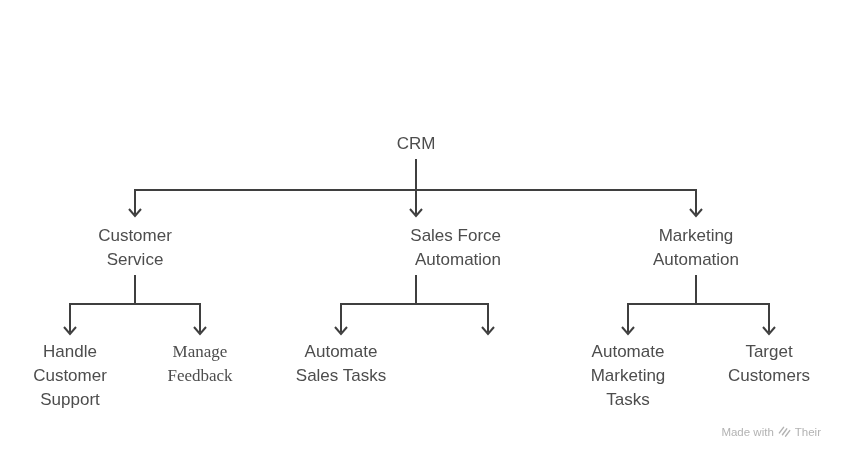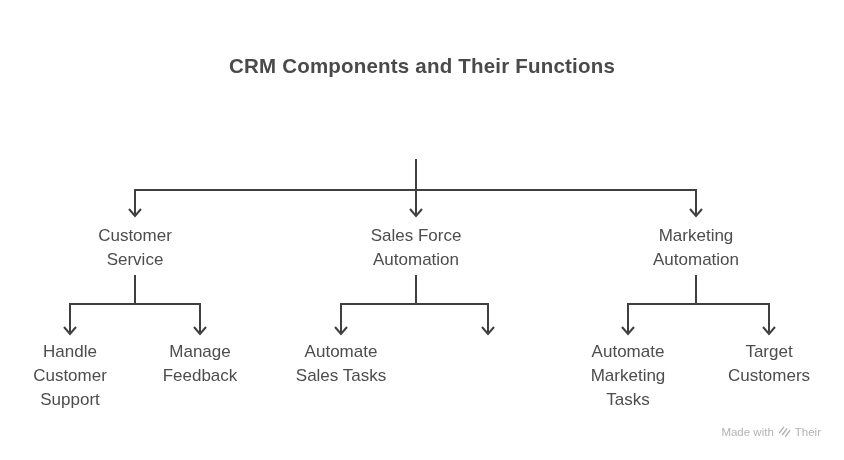--- a/index.html
+++ b/index.html
@@ -53,21 +53,20 @@
     color: #b3b3b3;
     padding-left: 36px;
   }
   .watermark svg { display: block; }
 </style>
 </head>
 <body>
 
 <div class="canvas">
 
-  <div class="diagram-title">CRM Components and Their Functions</div>
 
   <svg class="connectors" viewBox="0 0 844 460" xmlns="http://www.w3.org/2000/svg" aria-hidden="true">
 
     <path d="M416 159 V214"></path>
     <path d="M135 214 V190 H696 V214"></path>
     <path d="M410 209 L416 216 L422 209"></path>
     <path d="M129 209 L135 216 L141 209"></path>
     <path d="M690 209 L696 216 L702 209"></path>
 
     <path d="M135 275 V304"></path>
@@ -79,32 +78,33 @@
     <path d="M341 332 V304 H488 V332"></path>
     <path d="M335 327 L341 334 L347 327"></path>
     <path d="M482 327 L488 334 L494 327"></path>
 
     <path d="M696 275 V304"></path>
     <path d="M628 332 V304 H769 V332"></path>
     <path d="M622 327 L628 334 L634 327"></path>
     <path d="M763 327 L769 334 L775 327"></path>
   </svg>
 
+  <div class="node-label" style="left:416px; top:132px;">CRM</div>
 
   <div class="node-label" style="left:135px; top:224px;">Customer
 Service</div>
-  <div class="node-label" style="left:416px; top:224px;">Sales Force
+  <div class="node-label" style="left:416px; top:224px;text-align:right;">Sales Force
 Automation</div>
   <div class="node-label" style="left:696px; top:224px;">Marketing
 Automation</div>
 
   <div class="node-label" style="left:70px; top:340px;">Handle
 Customer
 Support</div>
-  <div class="node-label" style="left:200px; top:340px;">Manage
+  <div class="node-label" style="left:200px; top:340px;font-family:Liberation Serif, serif;">Manage
 Feedback</div>
   <div class="node-label" style="left:341px; top:340px;">Automate
 Sales Tasks</div>
   <div class="node-label" style="left:628px; top:340px;">Automate
 Marketing
 Tasks</div>
   <div class="node-label" style="left:769px; top:340px;">Target
 Customers</div>
 
   <div class="watermark">

